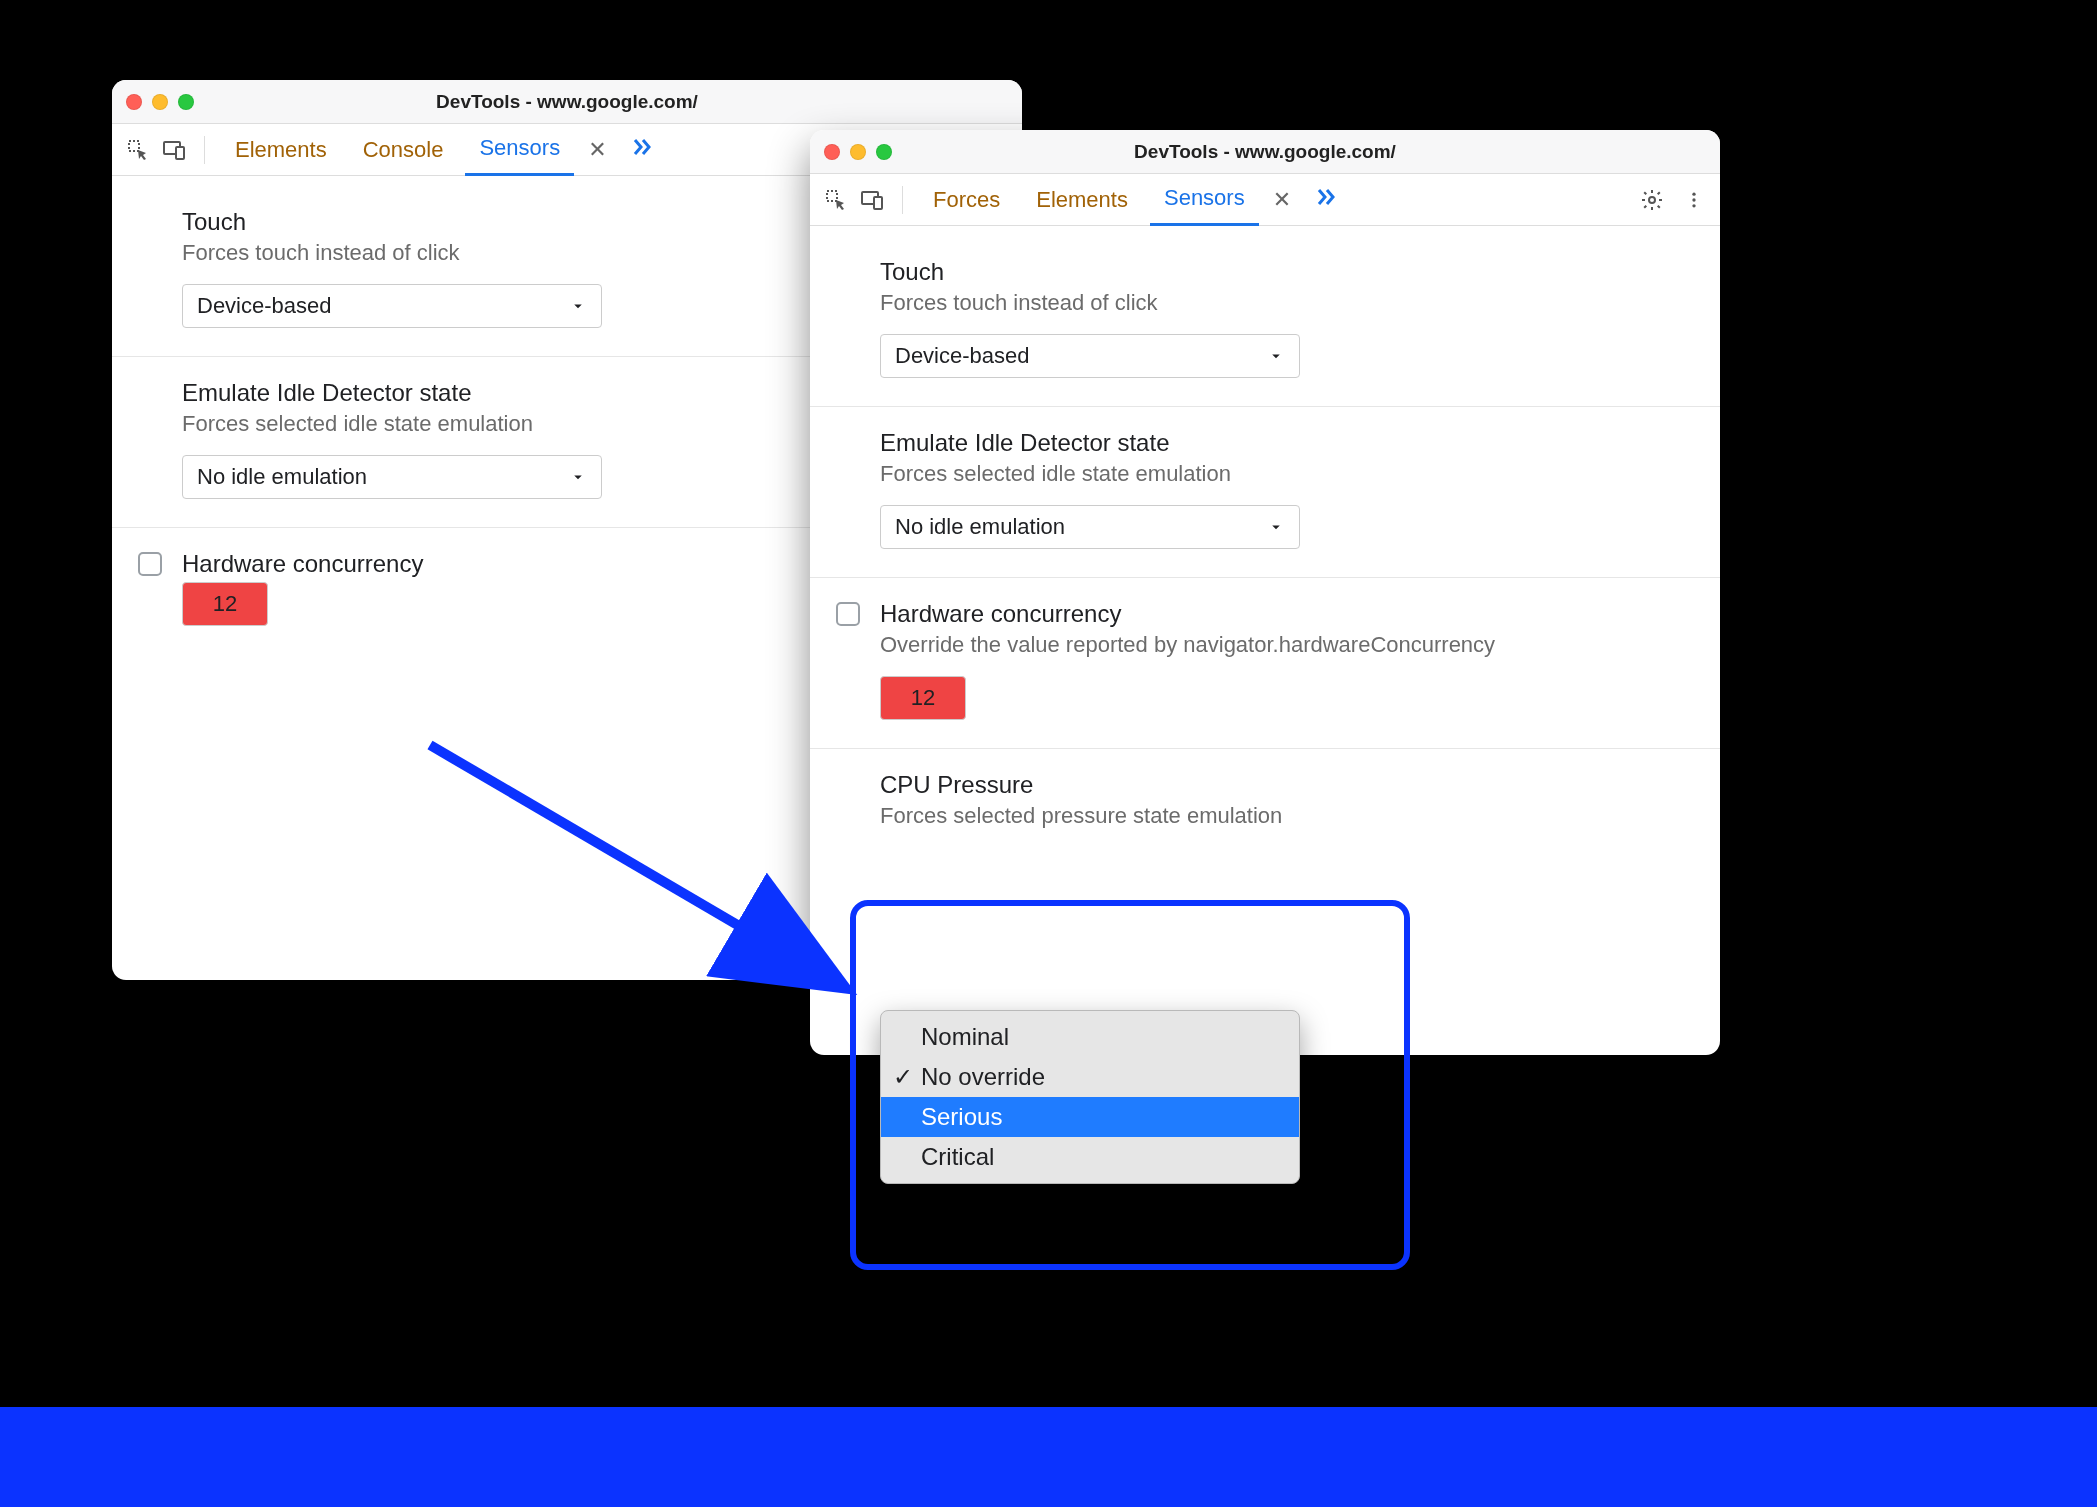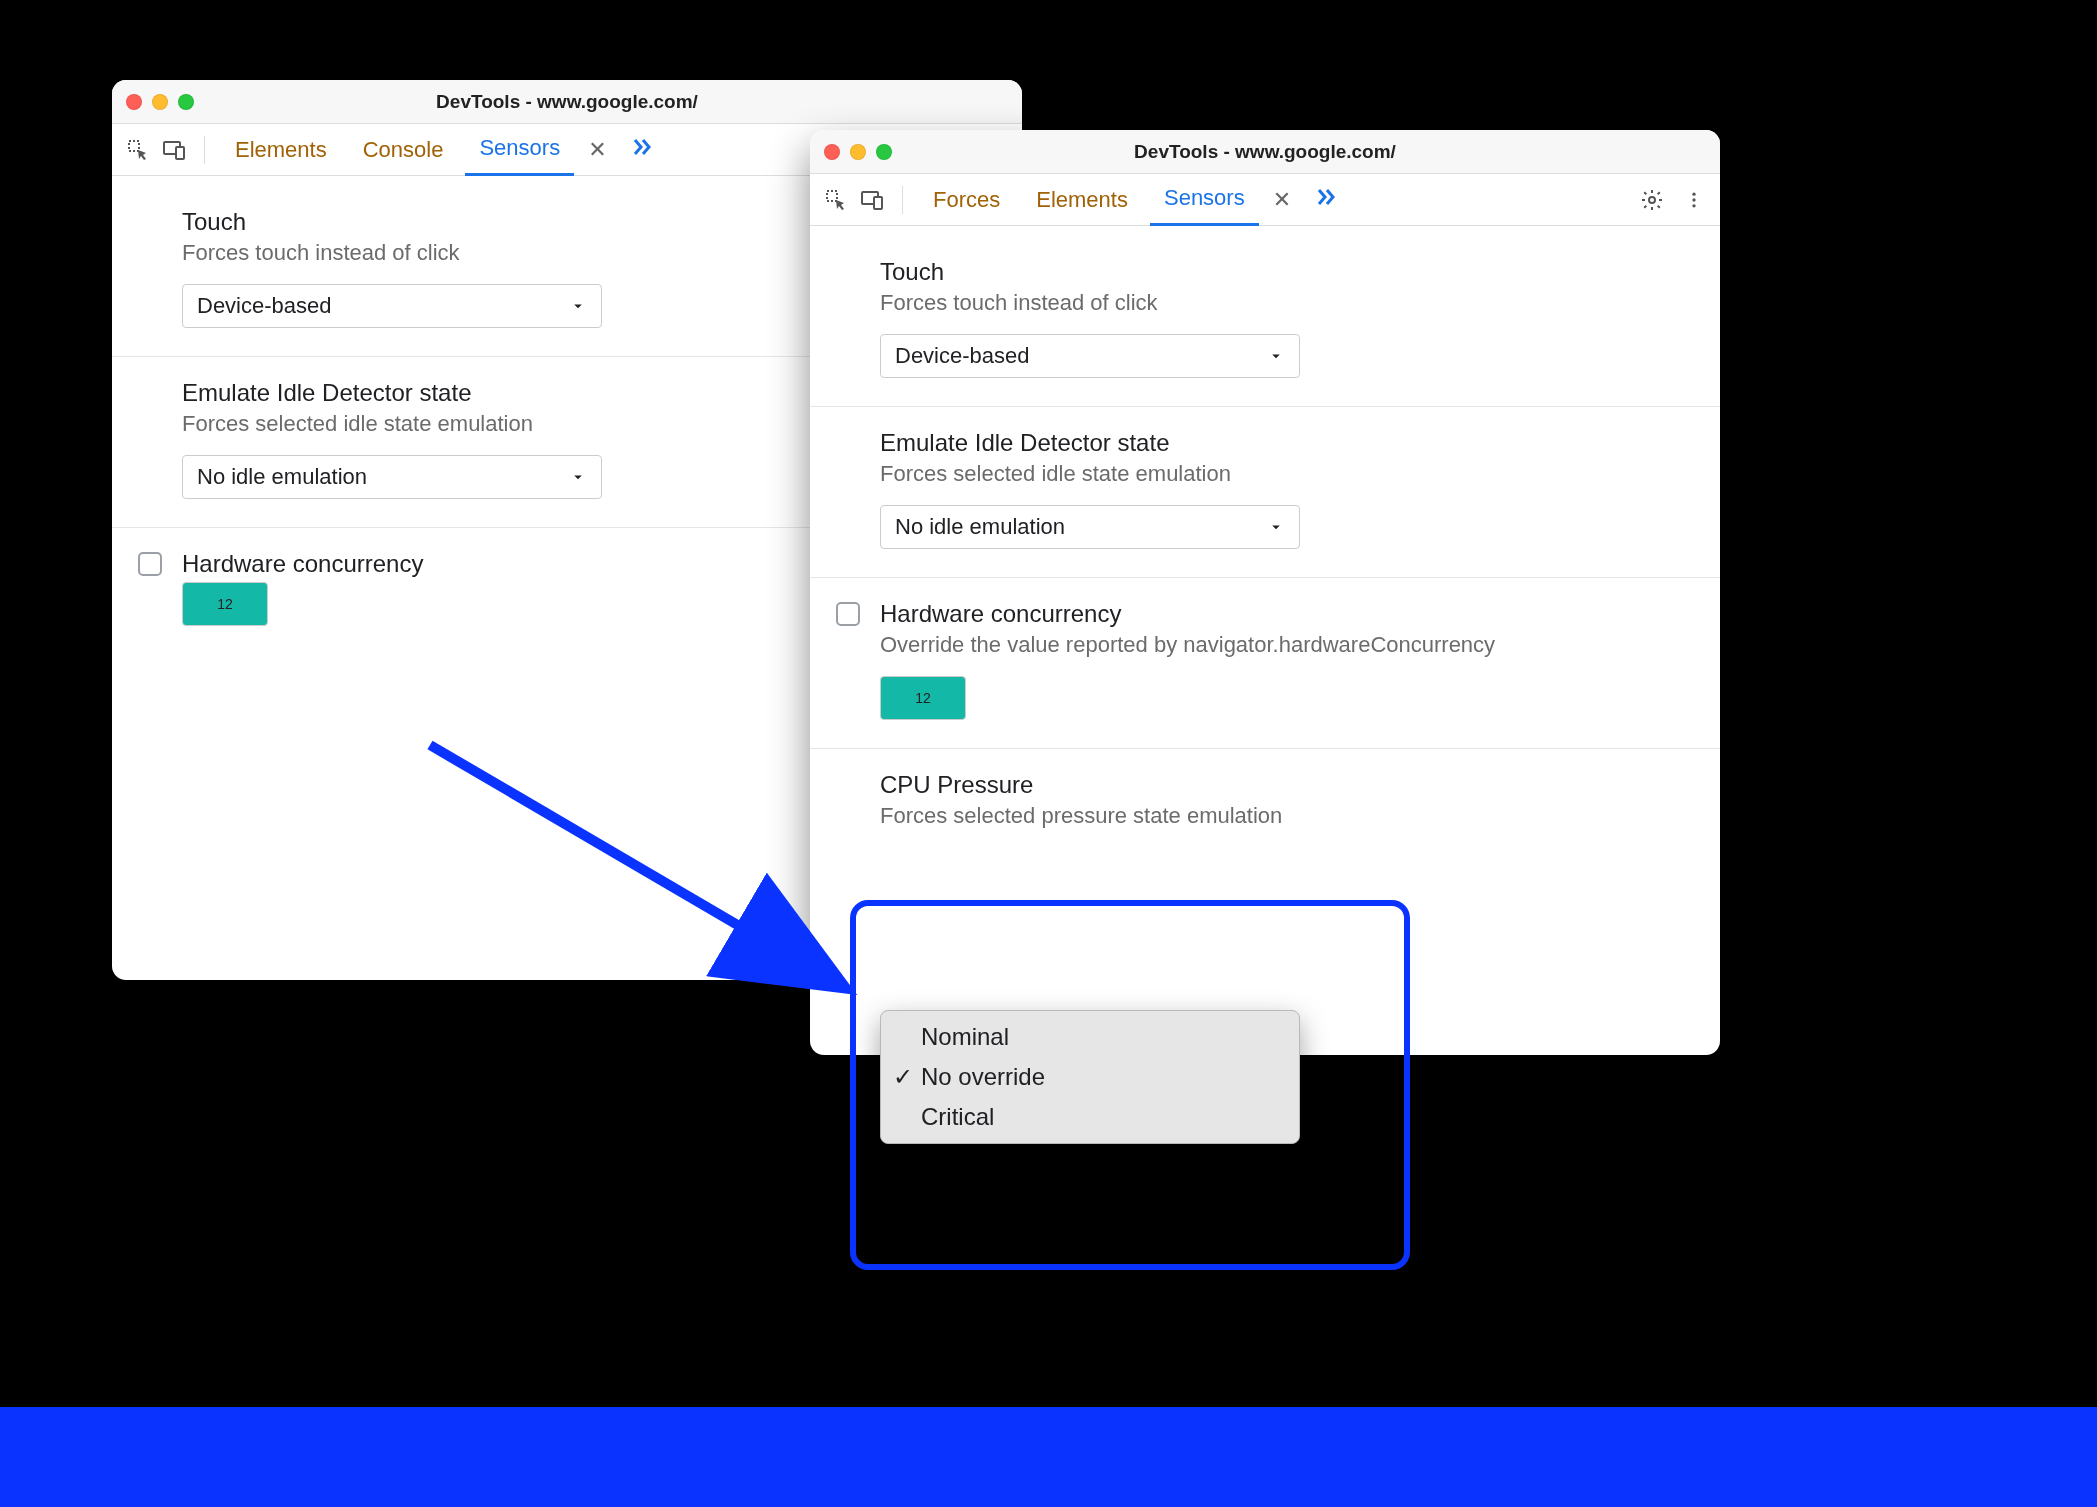--- a/index.html
+++ b/index.html
@@ -111,23 +111,23 @@
     cursor: pointer;
     background: #fff;
     gap: 16px;
   }
   .input-small {
     height: 44px; width: 86px;
     border: 1px solid #ccc;
     border-radius: 4px;
     display: inline-flex;
     align-items: center; justify-content: center;
-    font-size: 14px;
+    font-size: 22px;
     color: #202124;
-    background: #14b8a6;
+    background: #ef4444;
   }
   .checkbox-row { position: relative; }
   .checkbox {
     position: absolute;
     left: -44px; top: 2px;
     width: 24px; height: 24px;
     border: 2px solid #9aa0a6;
     border-radius: 5px;
     background: #fff;
   }
@@ -334,20 +334,21 @@
       <div class="sec-sub">Forces selected pressure state emulation</div>
     </div>
   </div>
 </div>
 
 <div class="highlight-box" style="left:850px; top:900px; width:560px; height:370px;"></div>
 
 <div class="dropdown-list" style="left:880px; top:1010px;">
   <div class="dropdown-item">Nominal</div>
   <div class="dropdown-item checked">No override</div>
+  <div class="dropdown-item highlight">Serious</div>
   <div class="dropdown-item">Critical</div>
 </div>
 
 <svg class="arrow" style="left:420px; top:735px;" width="450" height="280" viewBox="0 0 450 280">
   <defs>
     <marker id="arrowhead" markerWidth="14" markerHeight="12" refX="12" refY="6" orient="auto">
       <polygon points="0 0, 14 6, 0 12" fill="#0b33ff"></polygon>
     </marker>
   </defs>
   <line x1="10" y1="10" x2="420" y2="250" stroke="#0b33ff" stroke-width="10" marker-end="url(#arrowhead)"></line>

